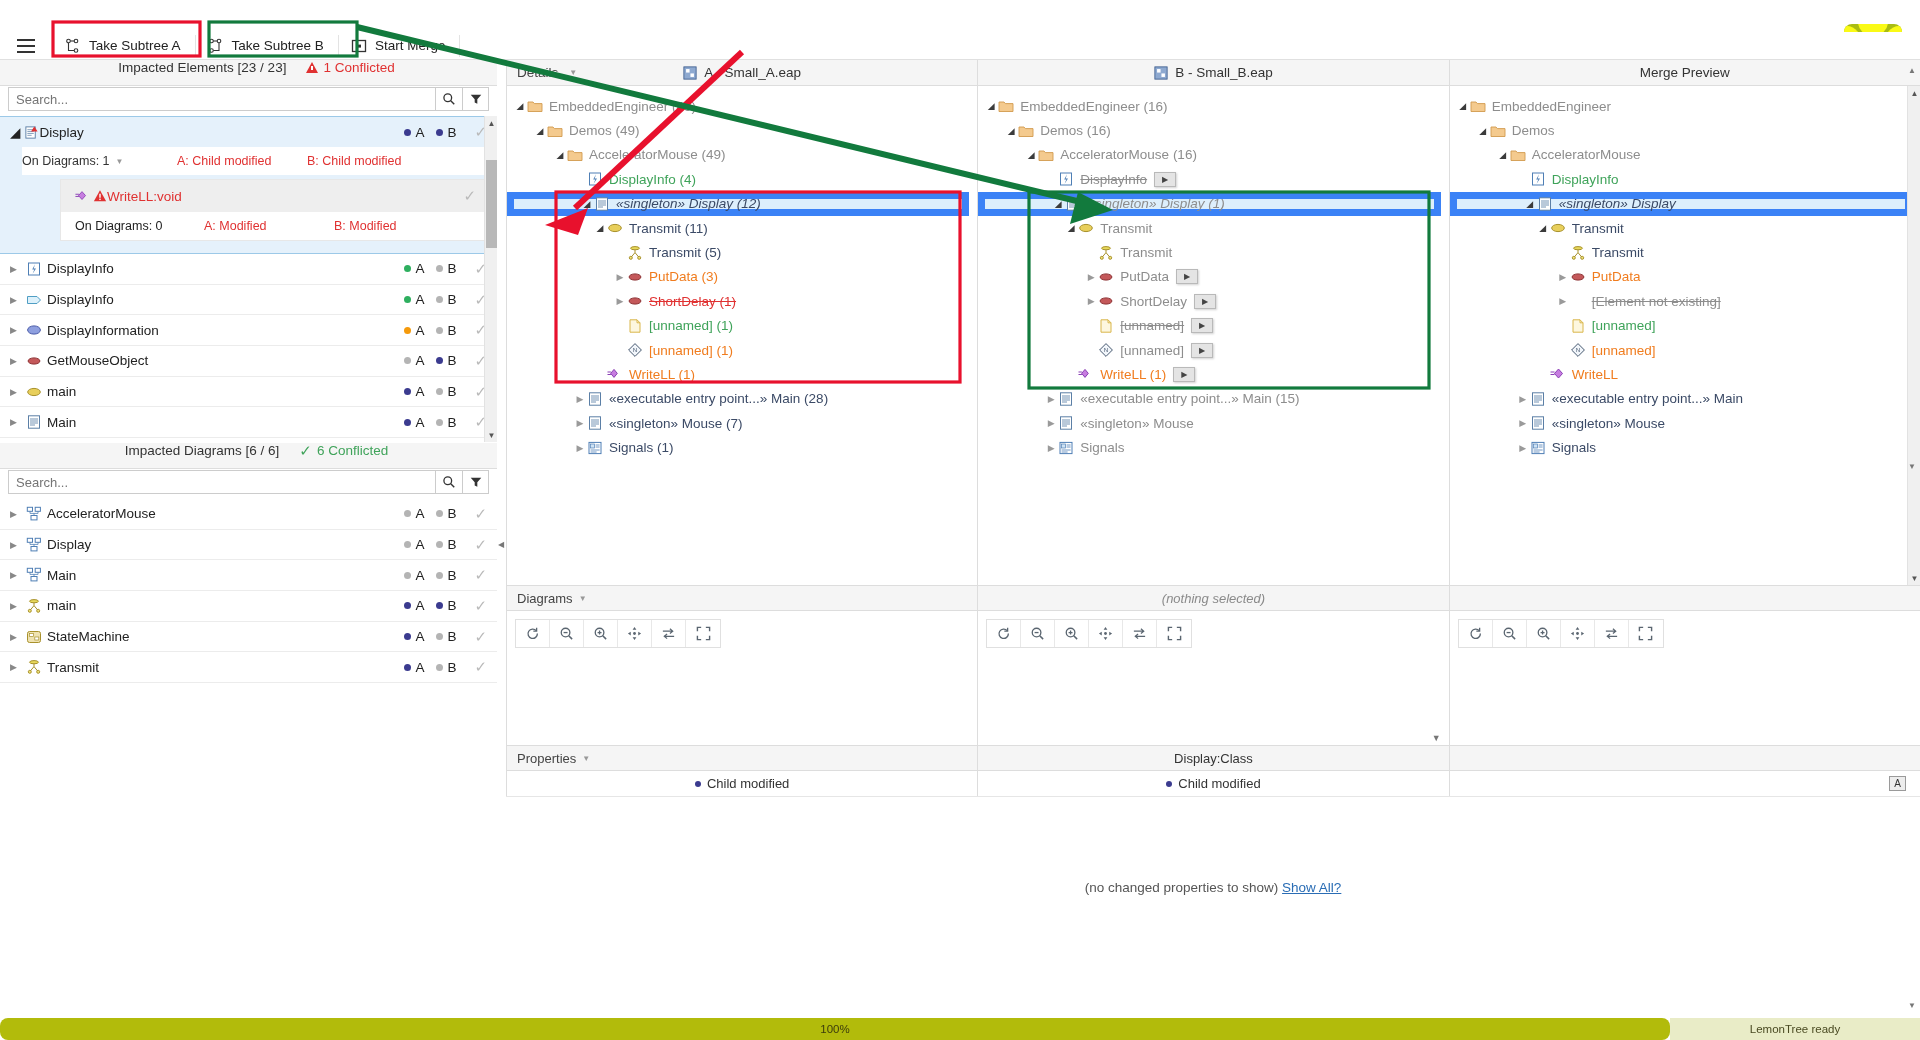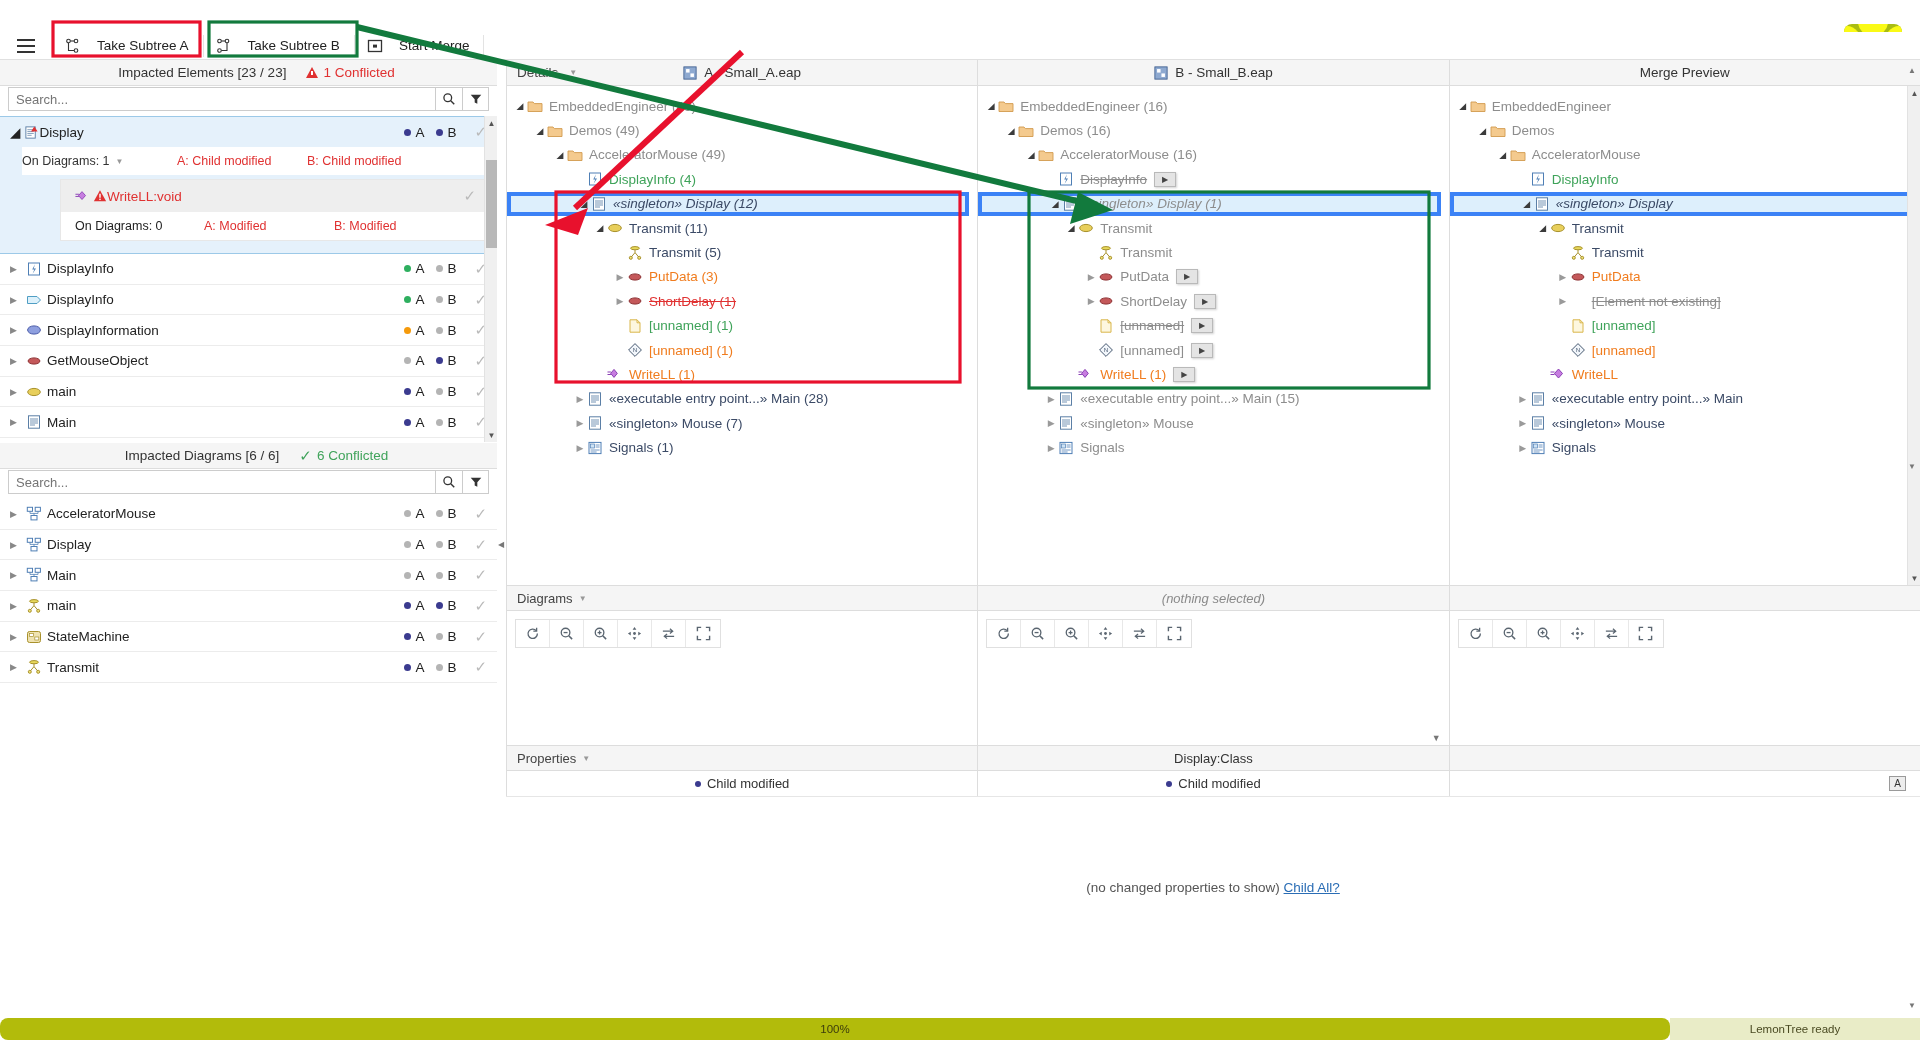--- a/index.html
+++ b/index.html
@@ -45,30 +45,30 @@
   .toolbar {
     position:absolute; left:0; top:32px; width:1920px; height:28px;
     background:#fff; display:flex; align-items:center;
     border-bottom:1px solid #e0e0e0;
   }
   .hamburger { width:52px;height:28px; display:flex;align-items:center;justify-content:center; }
   .hamburger span { display:block;width:18px;height:2px;background:#333;
                     box-shadow:0 -6px 0 #333, 0 6px 0 #333; }
   .tb-sep { width:1px;height:22px;background:#e3e3e3; }
   .tb-btn {
-    height:28px; display:flex;align-items:center;gap:16px;
+    height:28px; display:flex;align-items:center;gap:8px;
     padding:0 14px 0 12px; color:#222; font-size:13.5px; white-space:nowrap;
   }
   .tb-ico { width:16px;height:16px;flex:none; }
 
   
   .left-col { position:absolute; left:0; top:60px; width:497px; height:920px; background:#fff; }
   .panel-head {
     height:26px; background:#f5f5f5; border-bottom:1px solid #ddd;
-    display:flex; align-items:center; justify-content:center; gap:20px;
+    display:flex; align-items:flex-start; justify-content:center; gap:20px;
     font-size:13.5px; color:#333;padding-left:16px;
   }
   .conflict-red { color:#e03131; display:flex; align-items:center; gap:5px; }
   .conflict-green { color:#3fa35a; display:flex; align-items:center; gap:5px; }
   .warn-tri { width:0;height:0;border-left:6px solid transparent;border-right:6px solid transparent;
               border-bottom:11px solid #e03131; position:relative; }
   .warn-tri::after{content:"";position:absolute;left:-1px;top:4px;width:2px;height:4px;background:#fff;}
   .check-green { color:#3fa35a; font-size:15px; line-height:1; }
 
   .searchbar { height:30px; display:flex; align-items:flex-end; padding:3px 8px 5px 8px; background:#fff; }
@@ -137,21 +137,21 @@
   .tw.open { color:#3b3b3b; font-size:9px; }
   .ticon { width:16px;height:16px; margin-right:6px; flex:none; position:relative; }
   .tlabel { }
   .grey { color:#8d8d8d; }
   .green { color:#3fa35a; }
   .orange { color:#f07c1e; }
   .red { color:#e03131; }
   .navy { color:#3b4a66; }
   .strike { text-decoration: line-through; }
   .ital { font-style: italic; }
-  .sel-tnode { background:#ddeffc; border:4px solid #3b82f6; margin-right:8px; }
+  .sel-tnode { background:#ddeffc; border:7px solid #3b82f6; margin-right:8px; }
   .miniplay {
     display:inline-flex; align-items:center; justify-content:center;
     width:22px;height:15px; background:#e4e4e4; border:1px solid #b9b9b9;
     font-size:8px; color:#444; margin-left:7px; box-shadow:1px 1px 2px rgba(0,0,0,.18);
   }
 
   
   .diag-area { position:absolute; left:506px; top:585px; width:1414px; height:160px; }
   .diag-heads { display:flex; height:26px; background:#f5f5f5; border-bottom:1px solid #ddd;
                 border-top:1px solid #ddd; }
@@ -1161,21 +1161,21 @@
         <i class="dot-navy"></i>
         <span>Child modified</span>
       </div>
       <div class="prop-sub">
         <span class="abadge">A</span>
       </div>
     </div>
     <div class="prop-body">
       <span>(no changed properties to show)</span>
       &nbsp;
-      <span class="linkblue">Child All?</span>
+      <span class="linkblue">Show All?</span>
     </div>
   </div>
 
   <div class="split-arrow" style="right:4px; top:66px;">▲</div>
   <div class="split-arrow" style="right:4px; top:462px;">▼</div>
   <div class="split-arrow" style="right:4px; bottom:30px;">▼</div>
 
   <div class="statusbar">
     <div class="status-prog">100%</div>
     <div class="status-right">LemonTree ready</div>

